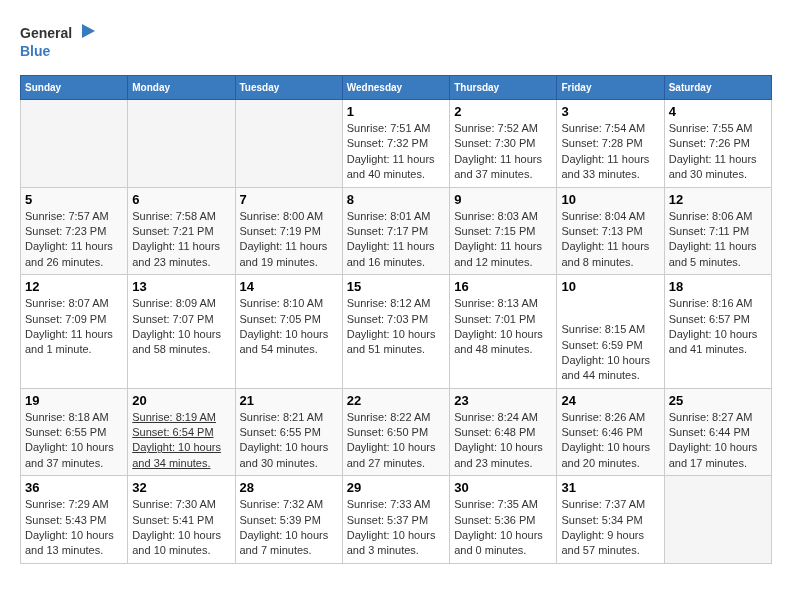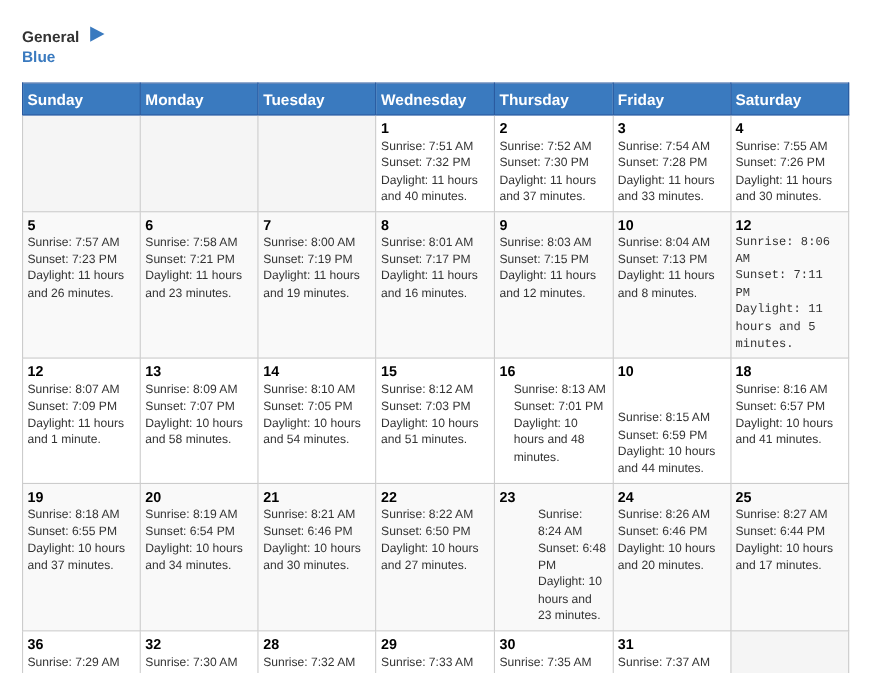--- a/index.html
+++ b/index.html
@@ -35,21 +35,21 @@
     .calendar {
       width: 100%;
       border-collapse: collapse;
       font-size: 11px;
     }
     .calendar th {
       background-color: #3a7abf;
       color: #fff;
       padding: 6px 4px;
       text-align: left;
-      font-size: 14px;
+      font-size: 10px;
       border: 1px solid #2a5a9f;
     }
     .calendar td {
       border: 1px solid #ccc;
       vertical-align: top;
       padding: 4px;
       width: 108px;
       min-height: 80px;
       background: #fff;
     }
@@ -162,21 +162,21 @@
 Daylight: 11 hours and 12 minutes.</div>
         </td>
         <td>
           <span class="day-num">10</span>
           <div class="day-info" style="white-space: pre-line;">Sunrise: 8:04 AM
 Sunset: 7:13 PM
 Daylight: 11 hours and 8 minutes.</div>
         </td>
         <td>
           <span class="day-num">12</span>
-          <div class="day-info" style="white-space: pre-line; font-family: Liberation Mono, monospace;">Sunrise: 8:06 AM
+          <div class="day-info" style="white-space: pre-line;">Sunrise: 8:06 AM
 Sunset: 7:11 PM
 Daylight: 11 hours and 5 minutes.</div>
         </td>
       </tr>
       <tr>
         <td>
           <span class="day-num">12</span>
           <div class="day-info" style="white-space: pre-line;">Sunrise: 8:07 AM
 Sunset: 7:09 PM
 Daylight: 11 hours and 1 minute.</div>
@@ -194,21 +194,21 @@
 Daylight: 10 hours and 54 minutes.</div>
         </td>
         <td>
           <span class="day-num">15</span>
           <div class="day-info" style="white-space: pre-line;">Sunrise: 8:12 AM
 Sunset: 7:03 PM
 Daylight: 10 hours and 51 minutes.</div>
         </td>
         <td>
           <span class="day-num">16</span>
-          <div class="day-info" style="white-space: pre-line; margin-left: 13px;">Sunrise: 8:13 AM
+          <div class="day-info" style="white-space: pre-line;">Sunrise: 8:13 AM
 Sunset: 7:01 PM
 Daylight: 10 hours and 48 minutes.</div>
         </td>
         <td>
           <span class="day-num">10</span>
           <div class="day-info" style="white-space: pre-line; margin-top: 28px;">Sunrise: 8:15 AM
 Sunset: 6:59 PM
 Daylight: 10 hours and 44 minutes.</div>
         </td>
         <td>
@@ -220,39 +220,39 @@
       </tr>
       <tr>
         <td>
           <span class="day-num">19</span>
           <div class="day-info" style="white-space: pre-line;">Sunrise: 8:18 AM
 Sunset: 6:55 PM
 Daylight: 10 hours and 37 minutes.</div>
         </td>
         <td>
           <span class="day-num">20</span>
-          <div class="day-info" style="white-space: pre-line;">Sunrise: 8:19 AM
+          <div class="day-info" style="white-space: pre-line; text-decoration: underline;">Sunrise: 8:19 AM
 Sunset: 6:54 PM
 Daylight: 10 hours and 34 minutes.</div>
         </td>
         <td>
           <span class="day-num">21</span>
           <div class="day-info" style="white-space: pre-line;">Sunrise: 8:21 AM
-Sunset: 6:46 PM
+Sunset: 6:55 PM
 Daylight: 10 hours and 30 minutes.</div>
         </td>
         <td>
           <span class="day-num">22</span>
           <div class="day-info" style="white-space: pre-line;">Sunrise: 8:22 AM
 Sunset: 6:50 PM
 Daylight: 10 hours and 27 minutes.</div>
         </td>
         <td>
           <span class="day-num">23</span>
-          <div class="day-info" style="white-space: pre-line; margin-left: 35px;">Sunrise: 8:24 AM
+          <div class="day-info" style="white-space: pre-line;">Sunrise: 8:24 AM
 Sunset: 6:48 PM
 Daylight: 10 hours and 23 minutes.</div>
         </td>
         <td>
           <span class="day-num">24</span>
           <div class="day-info" style="white-space: pre-line;">Sunrise: 8:26 AM
 Sunset: 6:46 PM
 Daylight: 10 hours and 20 minutes.</div>
         </td>
         <td>

